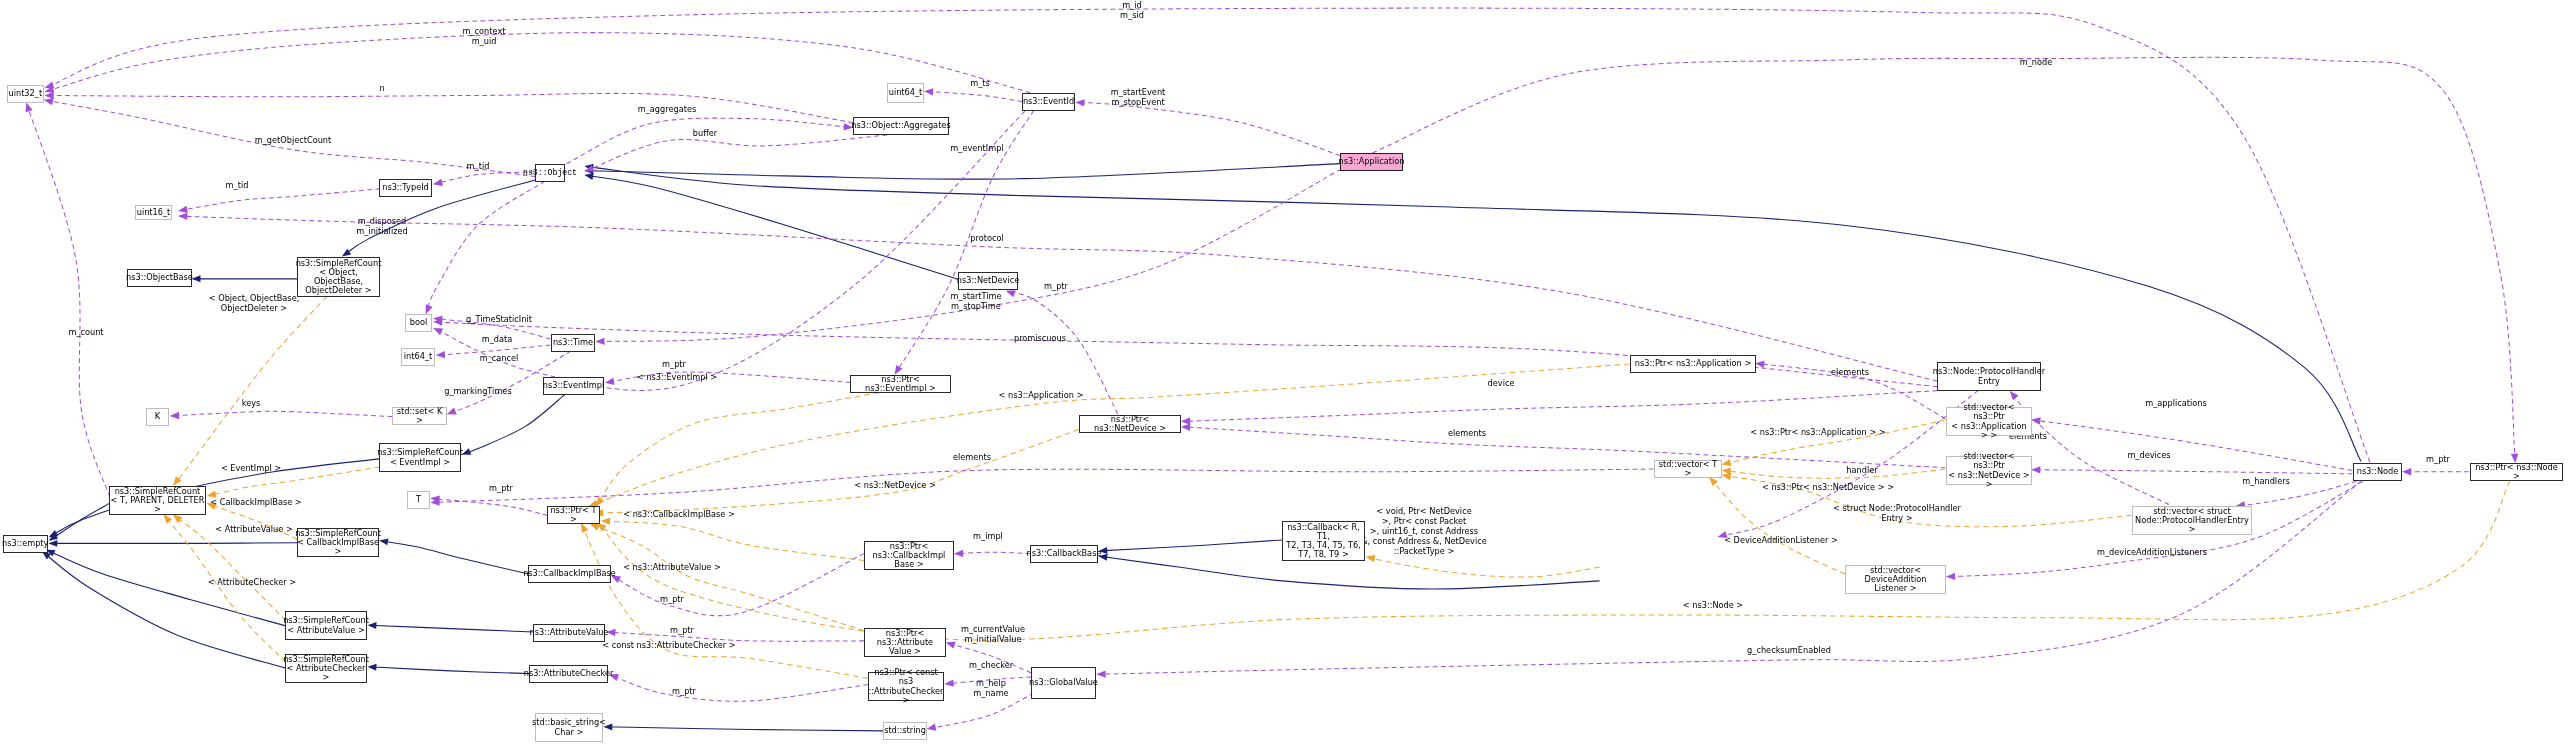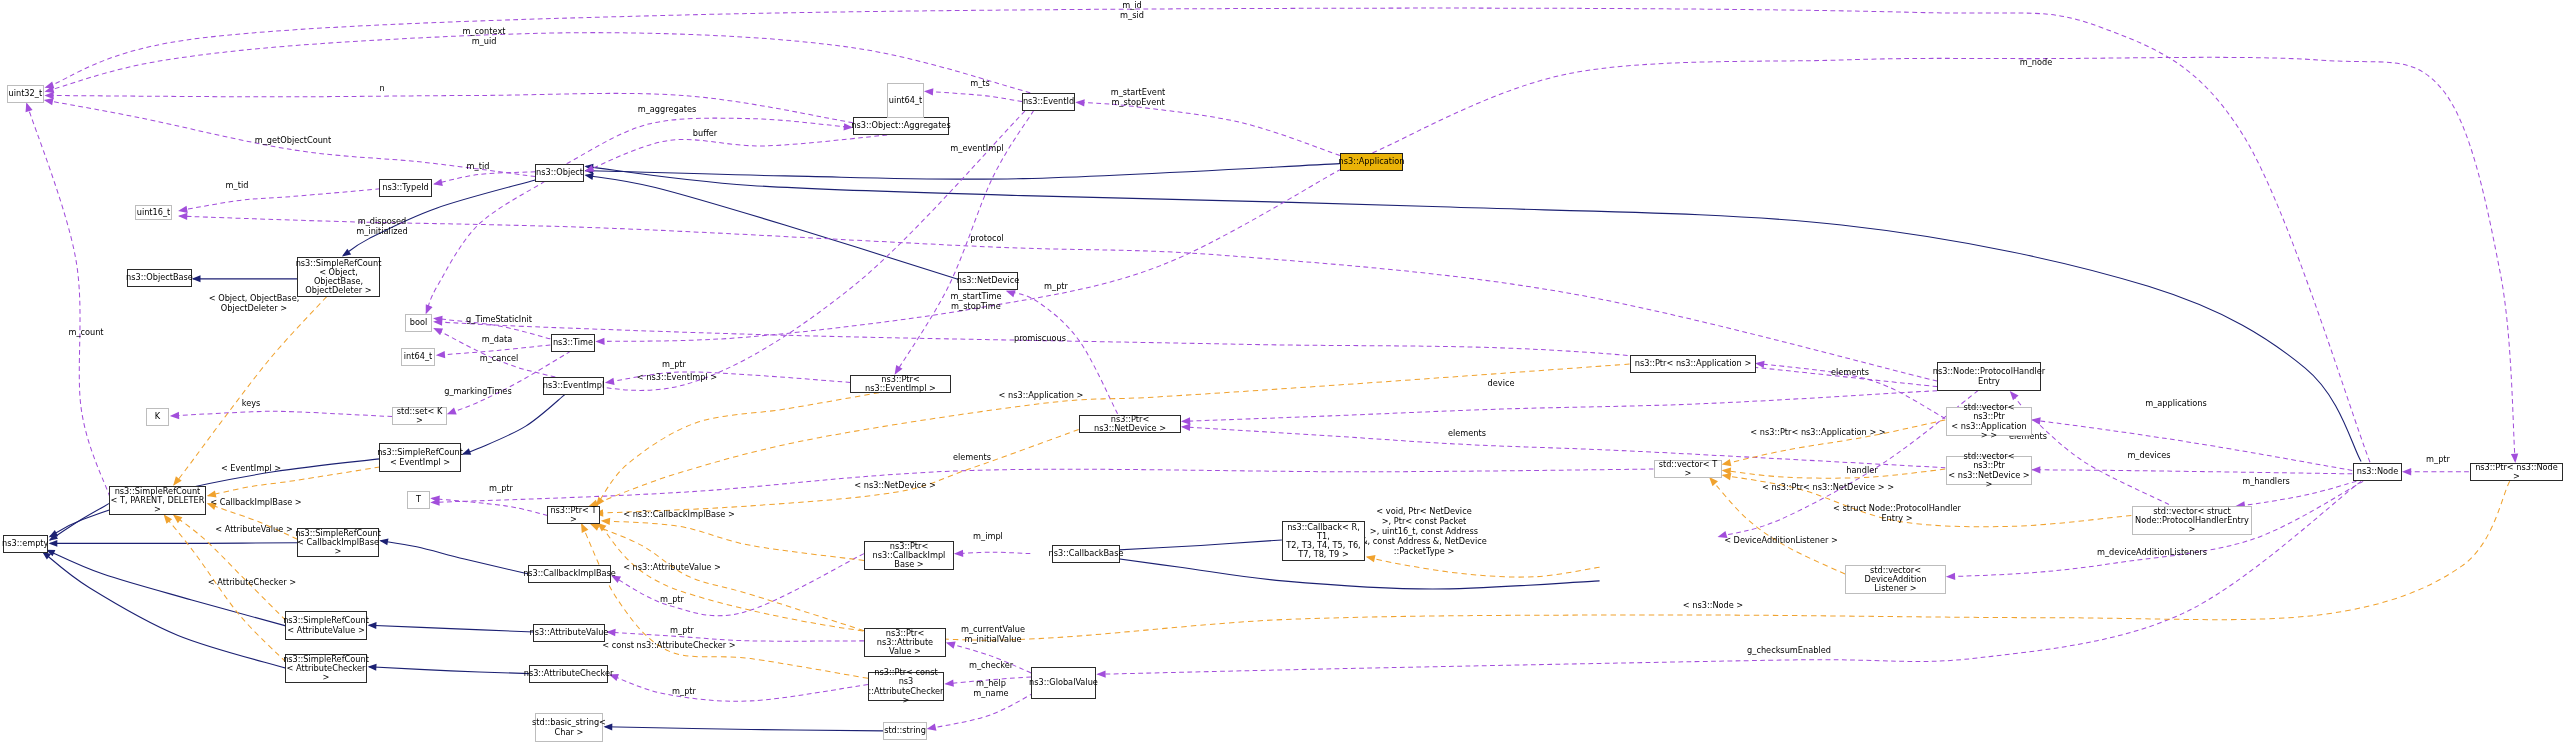--- a/index.html
+++ b/index.html
@@ -4,21 +4,21 @@
 <style>
   html,body{margin:0;padding:0;background:#ffffff;}
   body{width:2576px;height:752px;position:relative;font-family:"DejaVu Sans","Liberation Sans",sans-serif;}
   #diagram{position:absolute;left:0;top:0;width:2576px;height:752px;}
   #edge-layer{position:absolute;left:0;top:0;}
   .node{position:absolute;display:flex;align-items:center;justify-content:center;
         text-align:center;white-space:pre-line;font-size:8.2px;line-height:9.2px;
         background:#ffffff;box-sizing:border-box;color:#000;z-index:3;}
   .node.ext{border:0.7px solid #bdbdbd;}
   .node.doc{border:1px solid #2b2b2b;}
-  .node.main{border:1px solid #1d1d1d;background:#eab308;}
+  .node.main{border:1px solid #1d1d1d;background:#f9a8d4;}
   .elabel{position:absolute;transform:translateX(-50%);font-size:8.2px;line-height:10px;
           text-align:center;white-space:pre-line;color:#000;z-index:2;pointer-events:none;}
   path.edge{fill:none;}
   path.inherit{stroke-width:1.6;}
   path.member{stroke-width:1.5;stroke-dasharray:7 5;}
   path.template{stroke-width:1.5;stroke-dasharray:8 6;}
 </style>
 </head>
 <body>
 
@@ -184,23 +184,23 @@
  &amp;, const Address &amp;, NetDevice
 ::PacketType &gt;</div>
     <div class="elabel" style="left: 1818px; top: 427px;">&lt; ns3::Ptr&lt; ns3::Application &gt; &gt;</div>
     <div class="elabel" style="left: 1828px; top: 482px;">&lt; ns3::Ptr&lt; ns3::NetDevice &gt; &gt;</div>
     <div class="elabel" style="left: 1897px; top: 503px;">&lt; struct Node::ProtocolHandler
 Entry &gt;</div>
     <div class="elabel" style="left: 1781px; top: 535px;">&lt; DeviceAdditionListener &gt;</div>
     <div class="node ext" style="left: 6.8px; top: 85px; width: 37px; height: 18px;">uint32_t</div>
     <div class="node ext" style="left: 135px; top: 205px; width: 37px; height: 15px;">uint16_t</div>
     <div class="node doc" style="left: 379px; top: 179px; width: 53px; height: 18px;">ns3::TypeId</div>
-    <div class="node doc" style="left: 535px; top: 164px; width: 49px; height: 18px;">ns3::Object</div>
+    <div class="node doc" style="left: 535px; top: 164px; width: 30px; height: 18px; font-family: Liberation Mono, monospace;">ns3::Object</div>
     <div class="node doc" style="left: 853px; top: 117px; width: 96px; height: 18px;">ns3::Object::Aggregates</div>
-    <div class="node ext" style="left: 887px; top: 83px; width: 37px; height: 35px;">uint64_t</div>
+    <div class="node ext" style="left: 887px; top: 83px; width: 37px; height: 20px;">uint64_t</div>
     <div class="node doc" style="left: 1022px; top: 93px; width: 53px; height: 18px;">ns3::EventId</div>
     <div class="node main" style="left: 1340px; top: 153px; width: 63px; height: 18px;">ns3::Application</div>
     <div class="node doc" style="left: 127px; top: 269px; width: 65px; height: 18px;">ns3::ObjectBase</div>
     <div class="node doc" style="left: 297px; top: 257px; width: 83px; height: 40px;">ns3::SimpleRefCount
 &lt; Object, ObjectBase,
 ObjectDeleter &gt;</div>
     <div class="node ext" style="left: 405px; top: 314px; width: 27px; height: 18px;">bool</div>
     <div class="node ext" style="left: 401px; top: 348px; width: 34px; height: 18px;">int64_t</div>
     <div class="node doc" style="left: 551px; top: 334px; width: 44px; height: 18px;">ns3::Time</div>
     <div class="node doc" style="left: 543px; top: 377px; width: 61px; height: 18px;">ns3::EventImpl</div>
@@ -222,21 +222,21 @@
     <div class="node doc" style="left: 528px; top: 565px; width: 83px; height: 18px;">ns3::CallbackImplBase</div>
     <div class="node doc" style="left: 533px; top: 624px; width: 72px; height: 18px;">ns3::AttributeValue</div>
     <div class="node doc" style="left: 529px; top: 665px; width: 79px; height: 18px;">ns3::AttributeChecker</div>
     <div class="node ext" style="left: 535px; top: 713px; width: 68px; height: 29px;">std::basic_string&lt;
 Char &gt;</div>
     <div class="node doc" style="left: 850px; top: 375px; width: 101px; height: 18px;">ns3::Ptr&lt; ns3::EventImpl &gt;</div>
     <div class="node doc" style="left: 958px; top: 272px; width: 60px; height: 18px;">ns3::NetDevice</div>
     <div class="node doc" style="left: 1079px; top: 415px; width: 102px; height: 18px;">ns3::Ptr&lt; ns3::NetDevice &gt;</div>
     <div class="node doc" style="left: 864px; top: 541px; width: 90px; height: 29px;">ns3::Ptr&lt; ns3::CallbackImpl
 Base &gt;</div>
-    <div class="node doc" style="left: 1030px; top: 545px; width: 68px; height: 18px; margin-left: 22px;">ns3::CallbackBase</div>
+    <div class="node doc" style="left: 1030px; top: 545px; width: 68px; height: 18px;">ns3::CallbackBase</div>
     <div class="node doc" style="left: 864px; top: 628px; width: 82px; height: 29px;">ns3::Ptr&lt; ns3::Attribute
 Value &gt;</div>
     <div class="node doc" style="left: 868px; top: 672px; width: 76px; height: 29px;">ns3::Ptr&lt; const ns3
 ::AttributeChecker &gt;</div>
     <div class="node ext" style="left: 883px; top: 722px; width: 44px; height: 18px;">std::string</div>
     <div class="node doc" style="left: 1031px; top: 667px; width: 65px; height: 32px;">ns3::GlobalValue</div>
     <div class="node doc" style="left: 1282px; top: 521px; width: 83px; height: 40px;">ns3::Callback&lt; R, T1,
 T2, T3, T4, T5, T6,
 T7, T8, T9 &gt;</div>
     <div class="node doc" style="left: 1630px; top: 355px; width: 126px; height: 18px;">ns3::Ptr&lt; ns3::Application &gt;</div>

